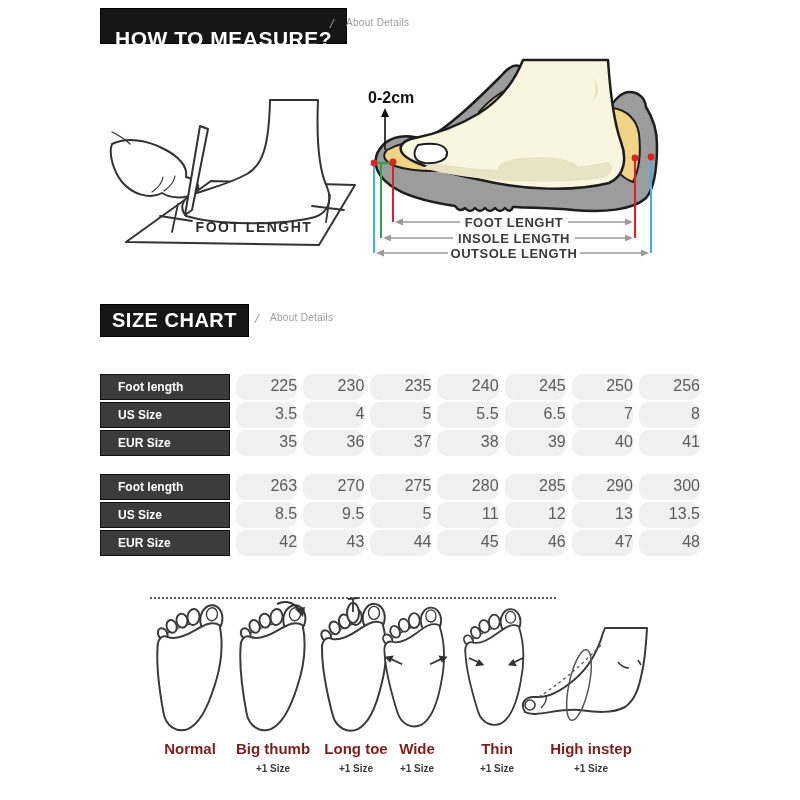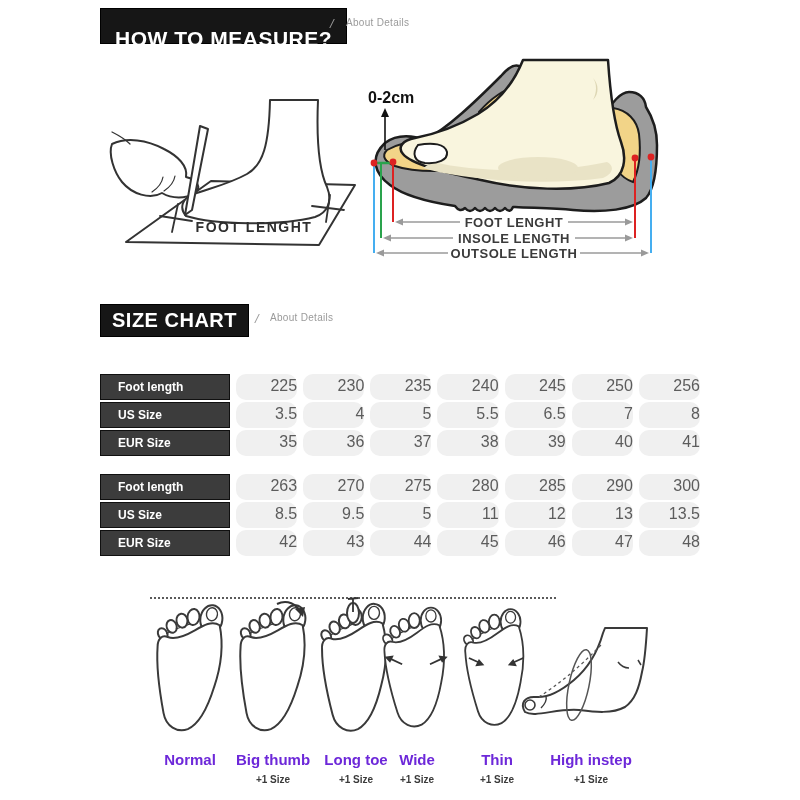--- a/index.html
+++ b/index.html
@@ -24,21 +24,21 @@
   .sizetable{position:absolute;left:100px;width:600px;display:grid;
              grid-template-columns:130px repeat(7,1fr);gap:2px 6px;}
   .sizetable .lbl{background:var(--row-header-bg);color:#fff;font-weight:bold;font-size:12px;
                   line-height:24px;padding-left:17px;border:1px solid #101010;}
   .sizetable .val{background:var(--cell-bg);color:#5c5c5c;font-size:16px;line-height:24px;text-align:right;border-radius:10px;}
 
   .dotline{left:150px;top:597px;width:406px;height:0;border-top:2px dotted #5a5a5a;}
 
   .foottype{position:absolute;top:600px;text-align:center;}
   .foottype .fsvg{width:100%;height:135px;}
-  .ftname{font-size:15px;font-weight:bold;color:#6d28d9;margin-top:16px;white-space:nowrap;}
+  .ftname{font-size:15px;font-weight:bold;color:#7f1d1d;margin-top:5px;white-space:nowrap;}
   .ftnote{font-size:10px;font-weight:bold;color:#3a3a3a;margin-top:6px;}
 
   .lineart{fill:#fff;stroke:#333;stroke-width:2;stroke-linejoin:round;stroke-linecap:round;}
   .mark{stroke:#333;stroke-width:1.8;stroke-linecap:round;fill:none;}
 </style>
 </head>
 <body>
 
 <div id="page">
 

